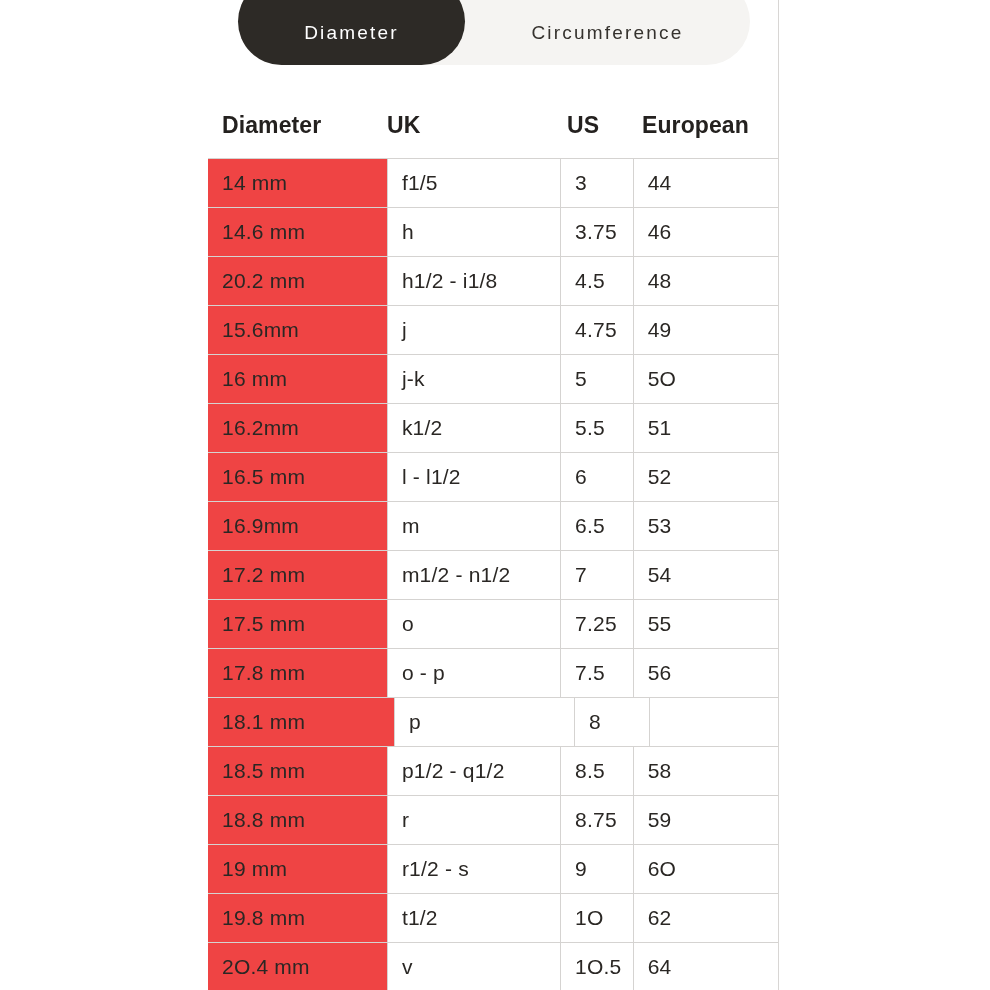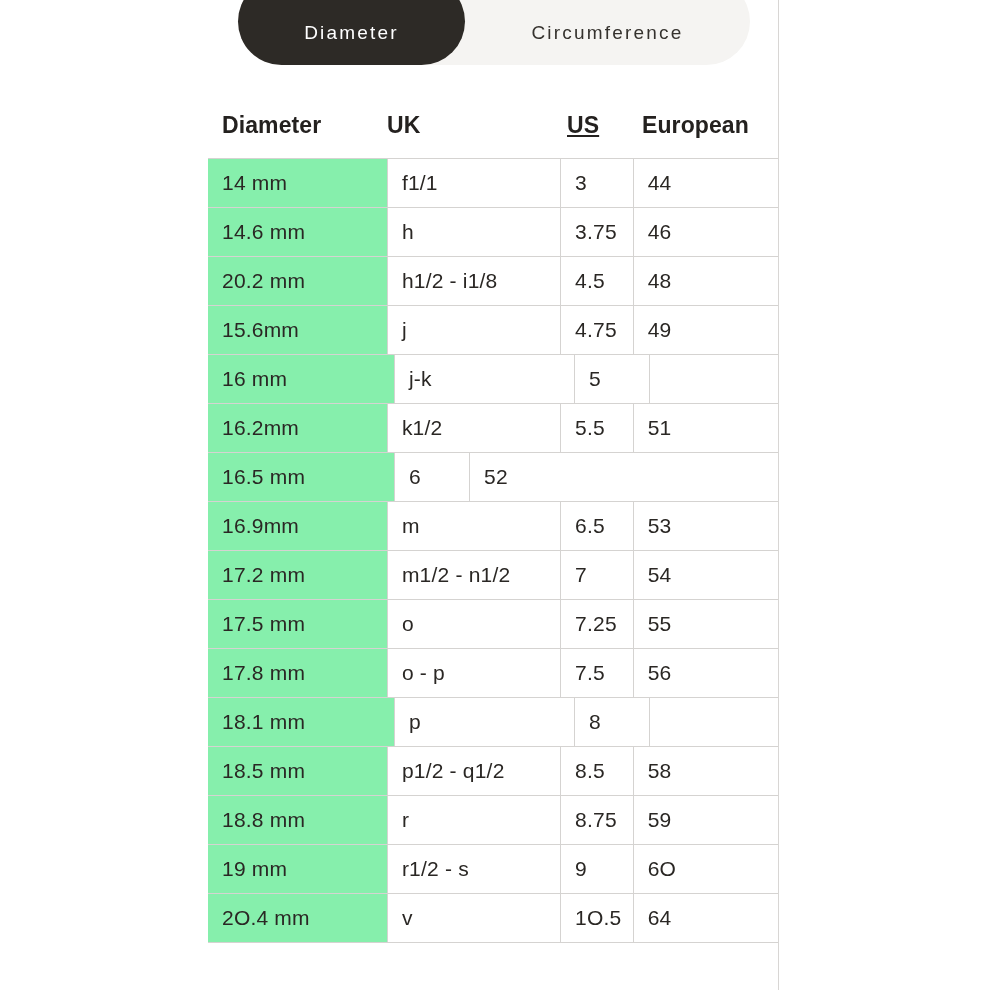--- a/index.html
+++ b/index.html
@@ -88,21 +88,21 @@
   .thead .th {
     font-size: 23px;
     font-weight: bold;
     color: #24211f;
     letter-spacing: 0.1px;
     padding-top: 16px;
     box-sizing: border-box;
   }
   .th.c0 { width: 165px; padding-left: 14px; }
   .th.c1 { width: 180px; padding-left: 14px; }
-  .th.c2 { width: 75px;  padding-left: 14px; text-decoration: underline; }
+  .th.c2 { width: 75px;  padding-left: 14px; }
   .th.c3 { width: 150px; padding-left: 14px; }
 
   .tbody { border-top: 1.5px solid #d5d3d1; }
 
   .trow {
     display: flex;
     height: 49px;
     border-bottom: 1.5px solid #d5d3d1;
     box-sizing: border-box;
   }
@@ -112,21 +112,21 @@
     font-size: 21px;
     color: #2a2724;
     letter-spacing: 0.2px;
     box-sizing: border-box;
     border-right: 1.5px solid #d5d3d1;
     padding-left: 14px;
     background: #ffffff;
   }
   .td.c0 {
     width: 187px;
-    background: #86efac;
+    background: #ef4444;
     border-right: 1.5px solid #d5d3d1;
   }
   .td.c1 { width: 180px; }
   .td.c2 { width: 75px; }
   .td.c3 { width: 150px; border-right: 0; }
 </style>
 </head>
 <body>
 
 <div class="page">
@@ -143,21 +143,21 @@
     <div class="thead">
       <div class="th c0">Diameter</div>
       <div class="th c1">UK</div>
       <div class="th c2">US</div>
       <div class="th c3">European</div>
     </div>
 
     <div class="tbody" id="tbody">
         <div class="trow">
           <div class="td c0">14 mm</div>
-          <div class="td c1">f1/1</div>
+          <div class="td c1">f1/5</div>
           <div class="td c2">3</div>
           <div class="td c3">44</div>
         </div>
         <div class="trow">
           <div class="td c0">14.6 mm</div>
           <div class="td c1">h</div>
           <div class="td c2">3.75</div>
           <div class="td c3">46</div>
         </div>
         <div class="trow">
@@ -169,29 +169,31 @@
         <div class="trow">
           <div class="td c0">15.6mm</div>
           <div class="td c1">j</div>
           <div class="td c2">4.75</div>
           <div class="td c3">49</div>
         </div>
         <div class="trow">
           <div class="td c0">16 mm</div>
           <div class="td c1">j-k</div>
           <div class="td c2">5</div>
+          <div class="td c3">5O</div>
         </div>
         <div class="trow">
           <div class="td c0">16.2mm</div>
           <div class="td c1">k1/2</div>
           <div class="td c2">5.5</div>
           <div class="td c3">51</div>
         </div>
         <div class="trow">
           <div class="td c0">16.5 mm</div>
+          <div class="td c1">l - l1/2</div>
           <div class="td c2">6</div>
           <div class="td c3">52</div>
         </div>
         <div class="trow">
           <div class="td c0">16.9mm</div>
           <div class="td c1">m</div>
           <div class="td c2">6.5</div>
           <div class="td c3">53</div>
         </div>
         <div class="trow">
@@ -229,20 +231,26 @@
           <div class="td c2">8.75</div>
           <div class="td c3">59</div>
         </div>
         <div class="trow">
           <div class="td c0">19 mm</div>
           <div class="td c1">r1/2 - s</div>
           <div class="td c2">9</div>
           <div class="td c3">6O</div>
         </div>
         <div class="trow">
+          <div class="td c0">19.8 mm</div>
+          <div class="td c1">t1/2</div>
+          <div class="td c2">1O</div>
+          <div class="td c3">62</div>
+        </div>
+        <div class="trow">
           <div class="td c0">2O.4 mm</div>
           <div class="td c1">v</div>
           <div class="td c2">1O.5</div>
           <div class="td c3">64</div>
         </div>
       </div>
 
   </div>
 
 </div>

